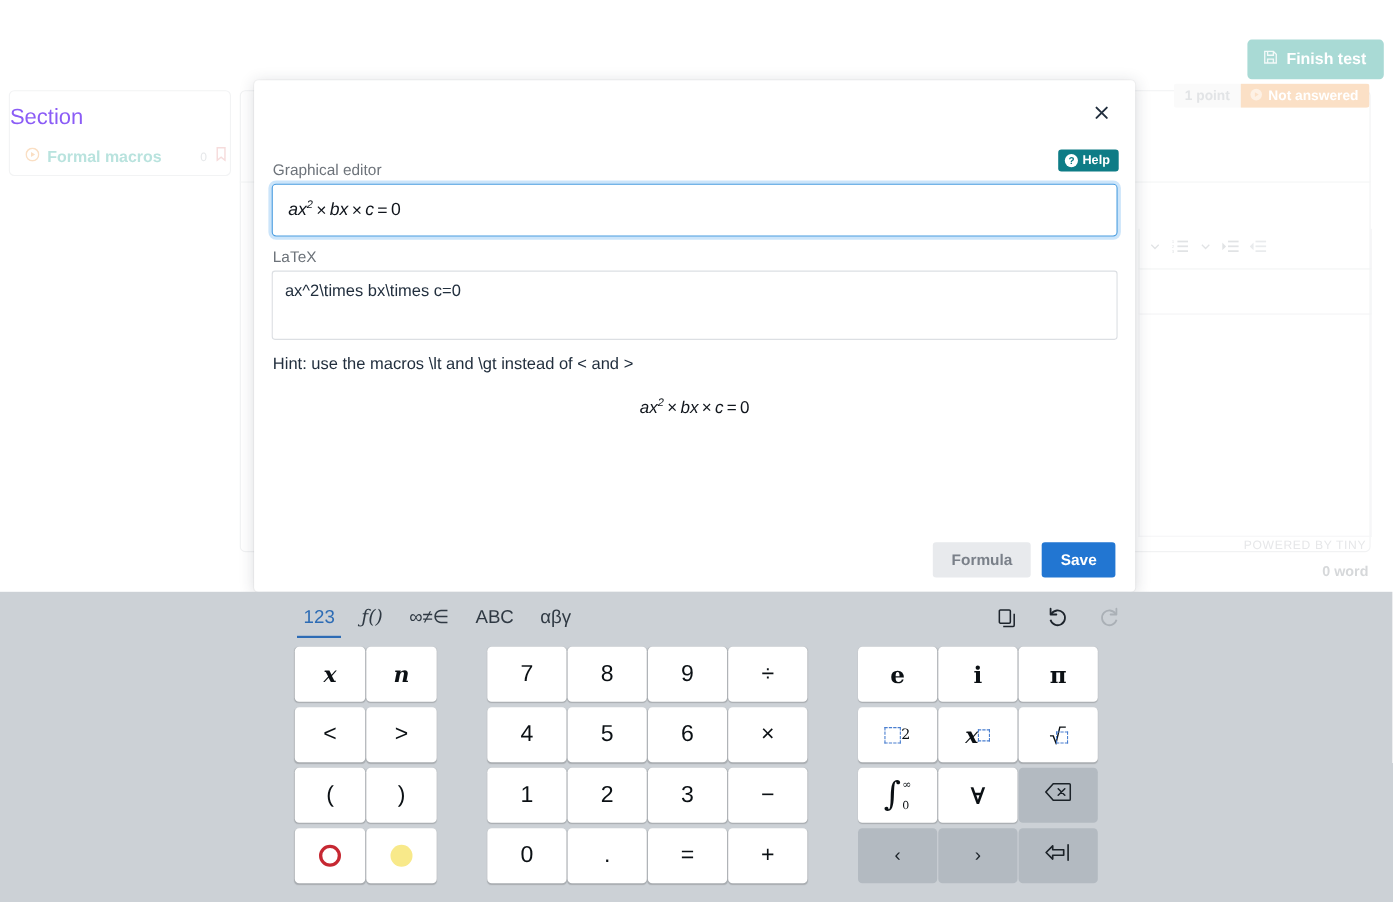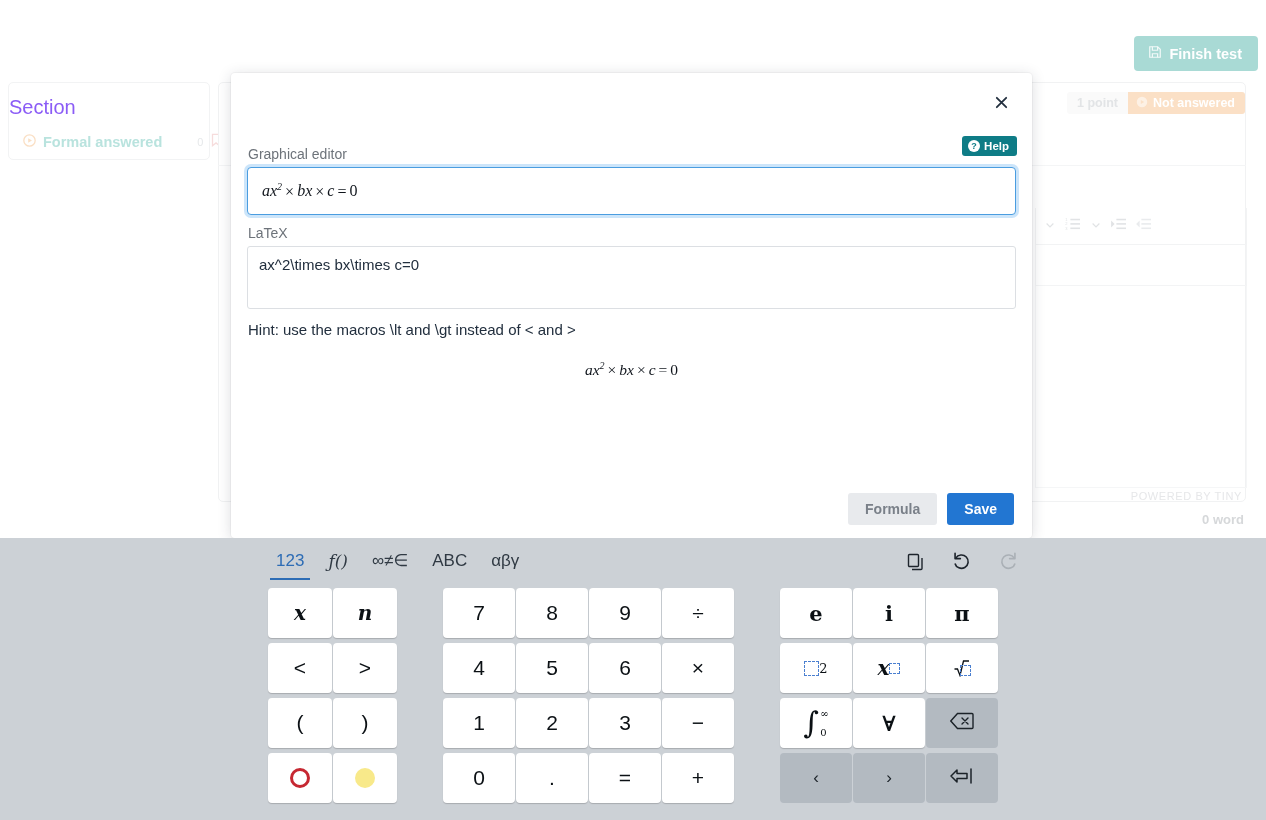--- a/index.html
+++ b/index.html
@@ -54,21 +54,21 @@
     font-size: 11px; color: #e6e8ea; margin-left: 28px;
   }
 
   .bg-card-right {
     position: absolute; left: 218px; top: 82px; right: 20px;
     height: 420px;
     border: 1px solid #f1f2f3; border-radius: 5px;
     background: #fff;
   }
   .bg-pointbar {
-    position: absolute; right: 21px; top: 92px;
+    position: absolute; right: 21px; top: 76px;
     display: flex; align-items: stretch; height: 22px;
     border-radius: 3px; overflow: hidden;
   }
   .bg-pointbar .pts {
     background: #fafafa; color: #e2e4e6;
     font-size: 12.5px; font-weight: 600;
     padding: 3px 10px; display: flex; align-items: center;
   }
   .bg-pointbar .nans {
     background: #fbe0c6; color: #ffffff;
@@ -161,21 +161,21 @@
     height: 48px;
     border: 1px solid #4a9de0;
     border-radius: 4px;
     background: #fff;
     box-shadow: 0 0 0 3px rgba(110,180,240,.35);
     display: flex; align-items: center;
     padding: 0 14px;
     cursor: text;
   }
   .mathtext {
-    font-family: Liberation Serif, serif;
+    font-family: Liberation Sans, sans-serif;
     font-style: italic;
     color: #10151c;
     font-size: 16px;
   }
   .mathtext .op { font-style: normal; padding: 0 3px; }
   .mathtext sup { font-size: 10px; vertical-align: super; font-style: italic; }
 
   .latex-input {
     height: 63px;
     border: 1px solid #dcdfe3;
@@ -303,21 +303,21 @@
 
     <div class="bg-card-left">
       <div class="sec-label">Section</div>
       <div class="bg-task-row">
         <span>
           <svg width="13" height="13" viewBox="0 0 16 16">
             <circle cx="8" cy="8" r="7" fill="none" stroke="#fadfc4" stroke-width="1.6"></circle>
             <path d="M6.4 5.2 L11 8 L6.4 10.8 Z" fill="#fadfc4"></path>
           </svg>
         </span>
-        <span class="task-name">Formal answered</span>
+        <span class="task-name">Formal macros</span>
         <span class="task-count">0</span>
         <span>
           <svg width="12" height="14" viewBox="0 0 12 16" fill="none" stroke="#f6dcdc" stroke-width="1.5">
             <path d="M2 1.5h8v13l-4-3.2-4 3.2z"></path>
           </svg>
         </span>
       </div>
     </div>
 
     <div class="bg-card-right"></div>

